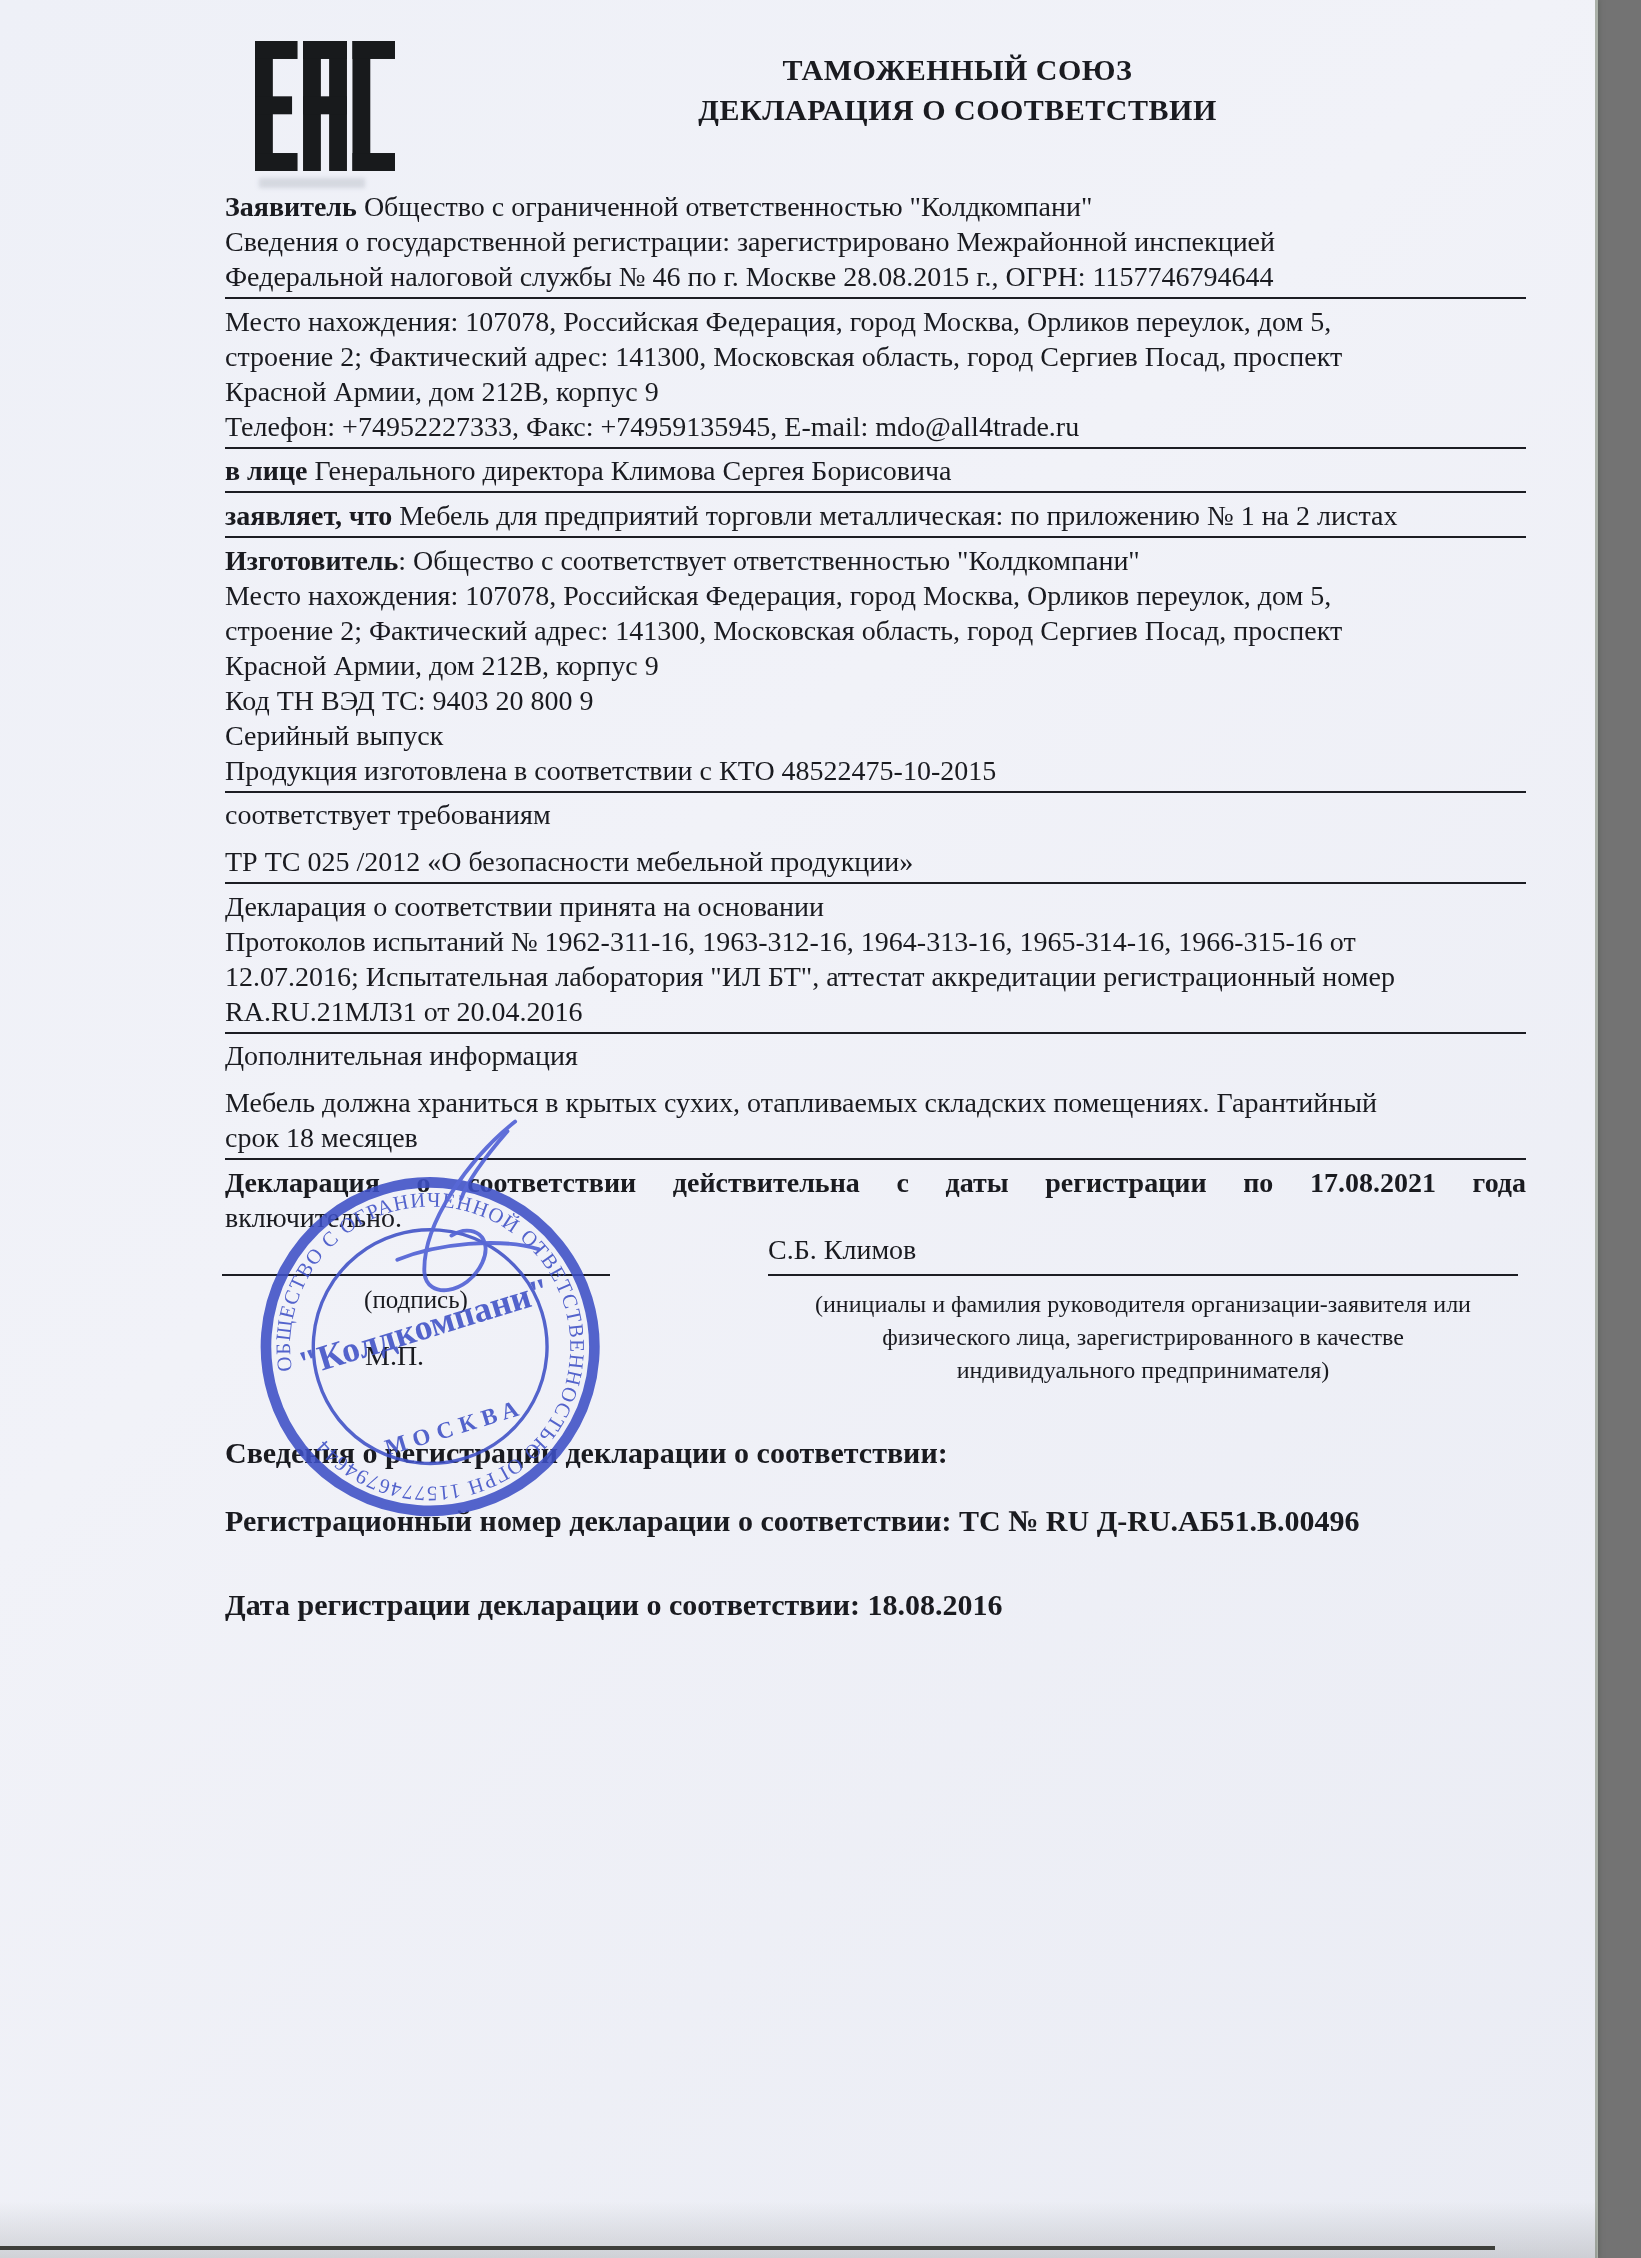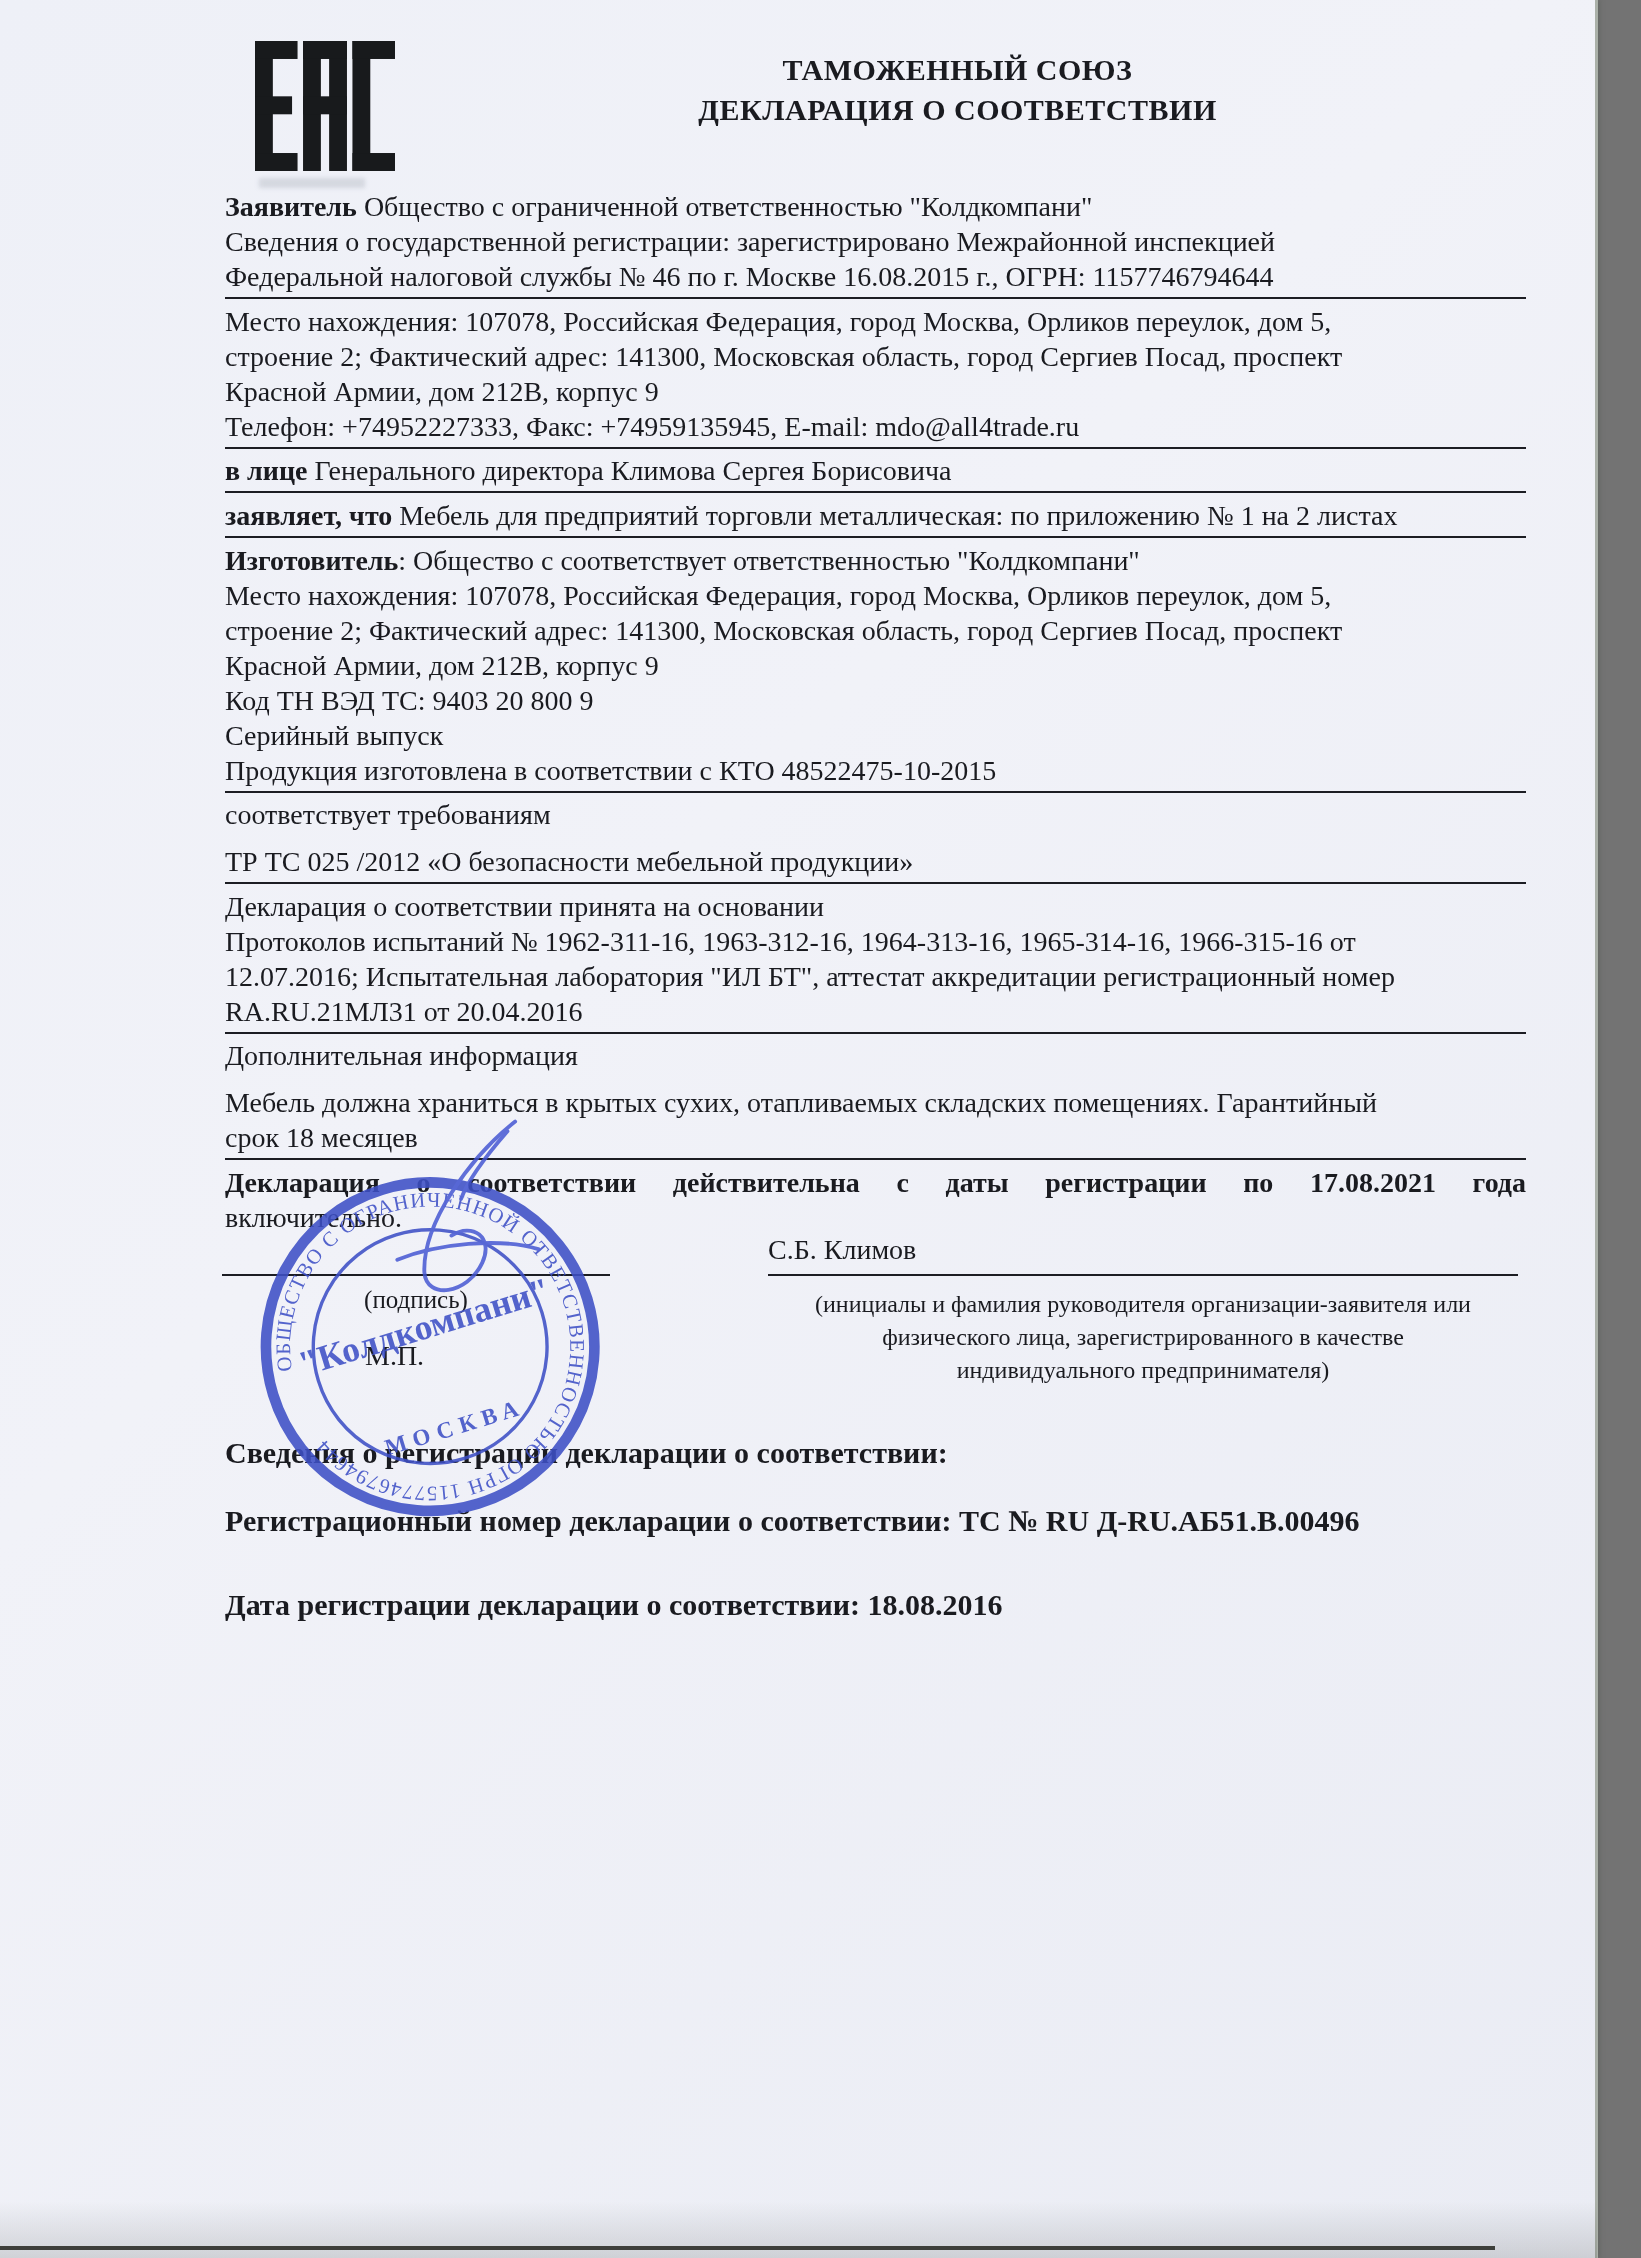--- a/index.html
+++ b/index.html
@@ -63,21 +63,21 @@
   <div class="logo-smudge"></div>
 
   <div class="doc-title">
     <div>ТАМОЖЕННЫЙ СОЮЗ</div>
     <div>ДЕКЛАРАЦИЯ О СООТВЕТСТВИИ</div>
   </div>
 
   <div class="content">
     <p><b>Заявитель </b><span>Общество с ограниченной ответственностью "Колдкомпани"</span></p>
     <p>Сведения о государственной регистрации: зарегистрировано Межрайонной инспекцией</p>
-    <p>Федеральной налоговой службы № 46 по г. Москве 16.08.2015 г., ОГРН: 1157746794644</p>
+    <p>Федеральной налоговой службы № 46 по г. Москве 28.08.2015 г., ОГРН: 1157746794644</p>
     <div class="rule"></div>
 
     <p>Место нахождения: 107078, Российская Федерация, город Москва, Орликов переулок, дом 5,</p>
     <p>строение 2; Фактический адрес: 141300, Московская область, город Сергиев Посад, проспект</p>
     <p>Красной Армии, дом 212В, корпус 9</p>
     <p>Телефон: +74952227333, Факс: +74959135945, E-mail: mdo@all4trade.ru</p>
     <div class="rule"></div>
 
     <p><b>в лице </b><span>Генерального директора Климова Сергея Борисовича</span></p>
     <div class="rule"></div>

